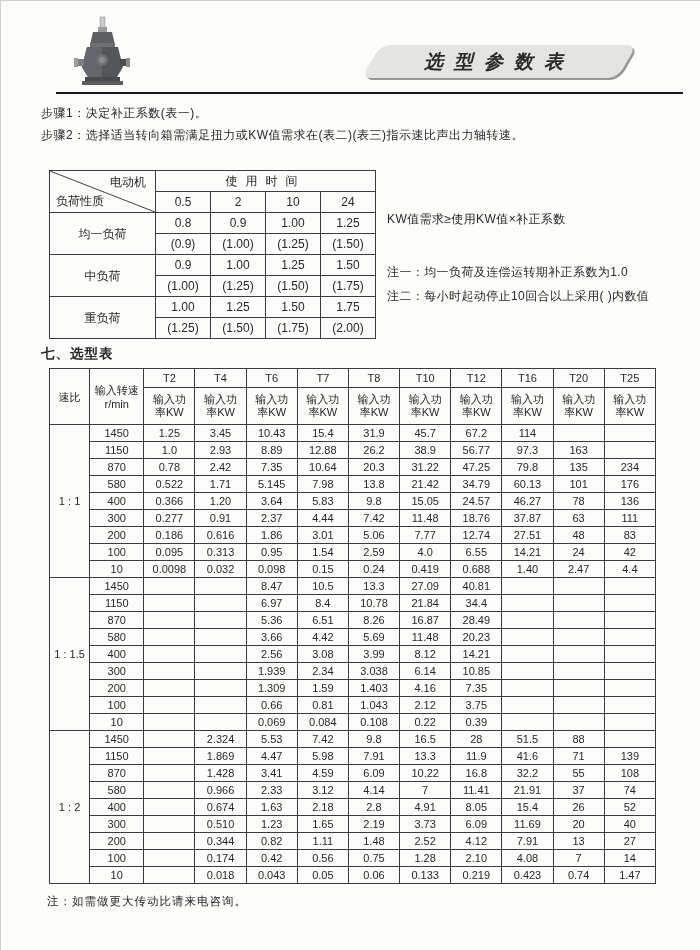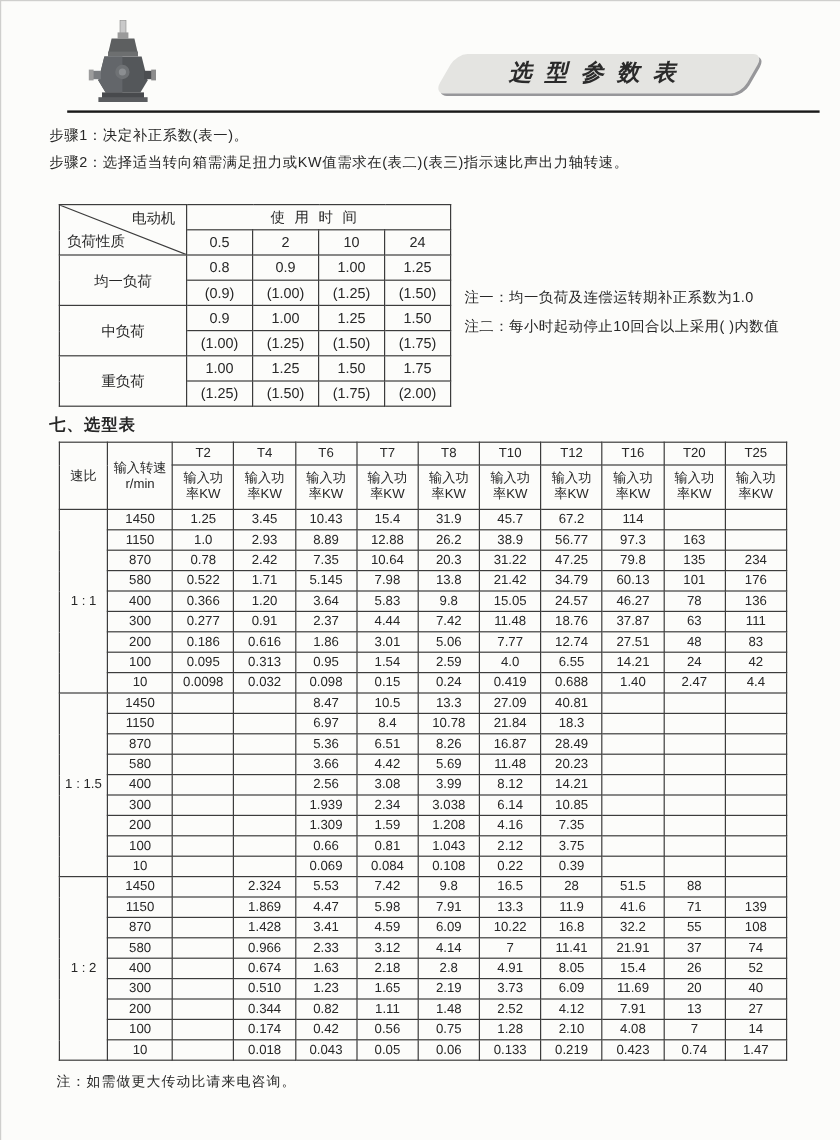--- a/index.html
+++ b/index.html
@@ -147,20 +147,21 @@
       <tr>
         <td>(1.25)</td>
         <td>(1.50)</td>
         <td>(1.75)</td>
         <td>(2.00)</td>
       </tr>
     </tbody>
   </table>
 
   <div class="notes">
+    <div class="line gap-s">KW值需求≥使用KW值×补正系数</div>
     <div class="line gap-l">注一：均一负荷及连偿运转期补正系数为1.0</div>
     <div class="line gap-s">注二：每小时起动停止10回合以上采用( )内数值</div>
   </div>
 
   <div class="h7">七、选型表</div>
 
   <table class="t2">
     <colgroup>
       <col style="width:40px">
         <col style="width:54px">
@@ -337,21 +338,21 @@
           <td></td>
         </tr>
         <tr>
           <td>1150</td>
           <td></td>
           <td></td>
           <td>6.97</td>
           <td>8.4</td>
           <td>10.78</td>
           <td>21.84</td>
-          <td>18.3</td>
+          <td>34.4</td>
           <td></td>
           <td></td>
           <td></td>
         </tr>
         <tr>
           <td>870</td>
           <td></td>
           <td></td>
           <td>5.36</td>
           <td>6.51</td>
@@ -400,21 +401,21 @@
           <td></td>
           <td></td>
           <td></td>
         </tr>
         <tr>
           <td>200</td>
           <td></td>
           <td></td>
           <td>1.309</td>
           <td>1.59</td>
-          <td>1.208</td>
+          <td>1.403</td>
           <td>4.16</td>
           <td>7.35</td>
           <td></td>
           <td></td>
           <td></td>
         </tr>
         <tr>
           <td>100</td>
           <td></td>
           <td></td>

